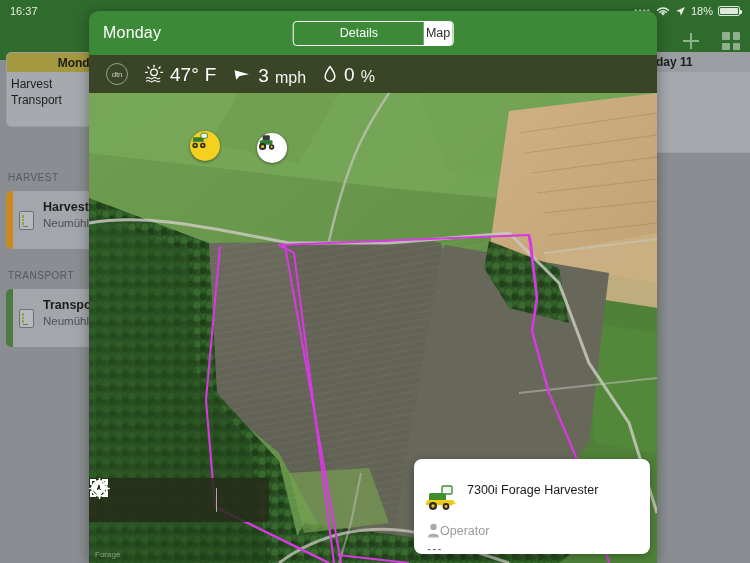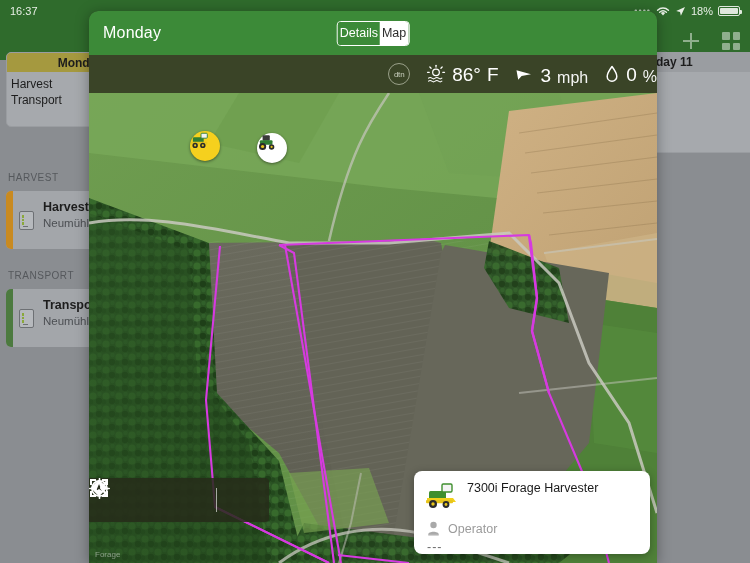--- a/index.html
+++ b/index.html
@@ -111,28 +111,28 @@
   }
   .modal-head {
     height: 44px; background: #3c8a38; display: flex; align-items: center;
     padding: 0 14px; position: relative;
   }
   .close-btn { color: #ffffff; font-size: 16px; letter-spacing: .2px; }
   .seg {
     position: absolute; left: 50%; transform: translateX(-50%);
     display: flex; border: 1px solid #ffffff; border-radius: 4px; overflow: hidden; height: 25px;
   }
-  .seg div { font-size: 12.5px; display: flex; align-items: center; padding: 0 2px; }
+  .seg div { font-size: 12.5px; display: flex; align-items: center; padding: 0 2px; margin-left: 44px; }
   .seg .off { background: #3c8a38; color: #ffffff; }
   .seg .on  { background: #ffffff; color: #2c2c2c; }
 
   
   .weather {
     height: 38px; background: #3a4427; display: flex; align-items: center;
-    padding: 0 0 0 17px; gap: 16px; color: #ffffff; justify-content: flex-end;
+    padding: 0 0 0 17px; gap: 16px; color: #ffffff;
   }
   .dtn {
     width: 22px; height: 22px; border-radius: 50%; border: 1.5px solid #9aa18a;
     display: flex; align-items: center; justify-content: center;
     font-size: 8px; color: #c9cfbe; letter-spacing: -.2px;
   }
   .wx-item { display: flex; align-items: flex-end; gap: 6px; }
   .wx-val { font-size: 19px; line-height: 19px; font-weight: 400; }
   .wx-unit { font-size: 16px; line-height: 15px; opacity: .95; }
   .sun-ic { width: 20px; height: 20px; position: relative; }
@@ -158,31 +158,31 @@
   .map-toolbar {
     position: absolute; left: 0; bottom: 41px; width: 180px; height: 44px;
     background: rgba(38,44,26,.86); border-radius: 0 4px 4px 0;
     display: flex; align-items: center; padding: 0 12px; gap: 0;
   }
   .mt-btn { width: 41px; height: 44px; display: flex; align-items: center; justify-content: center; }
   .mt-div { width: 1px; height: 24px; background: rgba(255,255,255,.6); margin: 0 3px; }
 
   
   .info-card {
-    position: absolute; right: 7px; bottom: 9px; width: 236px; height: 83px;
-    background: #ffffff; border-radius: 8px; padding: 10px 11px;
+    position: absolute; right: 7px; bottom: 9px; width: 236px; height: 95px;
+    background: #ffffff; border-radius: 8px; padding: 24px 11px;
     box-shadow: 0 2px 9px rgba(0,0,0,.3);
   }
   .ic-row1 { display: flex; align-items: flex-start; gap: 8px; }
   .ic-machine { width: 34px; height: 28px; flex: 0 0 34px; position: relative; }
   .ic-txt { flex: 1; min-width: 0; }
   .ic-title { font-size: 12.5px; color: #1a1a1a; white-space: nowrap; }
   .ic-sub { display: flex; gap: 14px; margin-top: 3px; }
   .ic-sub span { font-size: 11px; color: #9b9b9b; white-space: nowrap; }
-  .ic-op { display: flex; align-items: flex-end; gap: 8px; margin-top: 12px; padding-left: 2px; }
+  .ic-op { display: flex; align-items: flex-end; gap: 0; margin-top: 12px; padding-left: 2px; }
   .ic-op-label { font-size: 12.5px; color: #9b9b9b; }
   .ic-dash { font-size: 12.5px; color: #6a6a6a; margin-top: 4px; padding-left: 2px; letter-spacing: 1px; }
   .person-ic { width: 13px; height: 15px; position: relative; }
 </style>
 </head>
 <body>
 
 <div id="root">
 
   <div class="app-statusbar">
@@ -292,21 +292,21 @@
           <g stroke="#fff" stroke-width="1.5" stroke-linecap="round">
             <line x1="12" y1="1.5" x2="12" y2="3.6"></line>
             <line x1="4.6" y1="3.6" x2="6.1" y2="5.1"></line>
             <line x1="19.4" y1="3.6" x2="17.9" y2="5.1"></line>
             <line x1="1.8" y1="10" x2="3.9" y2="10"></line>
             <line x1="22.2" y1="10" x2="20.1" y2="10"></line>
           </g>
           <path d="M3 17 q2-1.6 4 0 t4 0 t4 0 t4 0" fill="none" stroke="#fff" stroke-width="1.4" stroke-linecap="round"></path>
           <path d="M3 20.6 q2-1.6 4 0 t4 0 t4 0 t4 0" fill="none" stroke="#fff" stroke-width="1.4" stroke-linecap="round"></path>
         </svg>
-        <span class="wx-val">86° </span>
+        <span class="wx-val">47° </span>
         <span class="wx-val">F</span>
       </span>
 
       <span class="wx-item">
         <svg width="20" height="20" viewBox="0 0 20 20" style="margin-bottom:1px">
           <path d="M2.5 6.2 L17 10.2 L7.6 12.1 L4.2 15.8 Z" fill="#ffffff"></path>
         </svg>
         <span class="wx-val">3</span>
         <span class="wx-unit">mph</span>
       </span>

